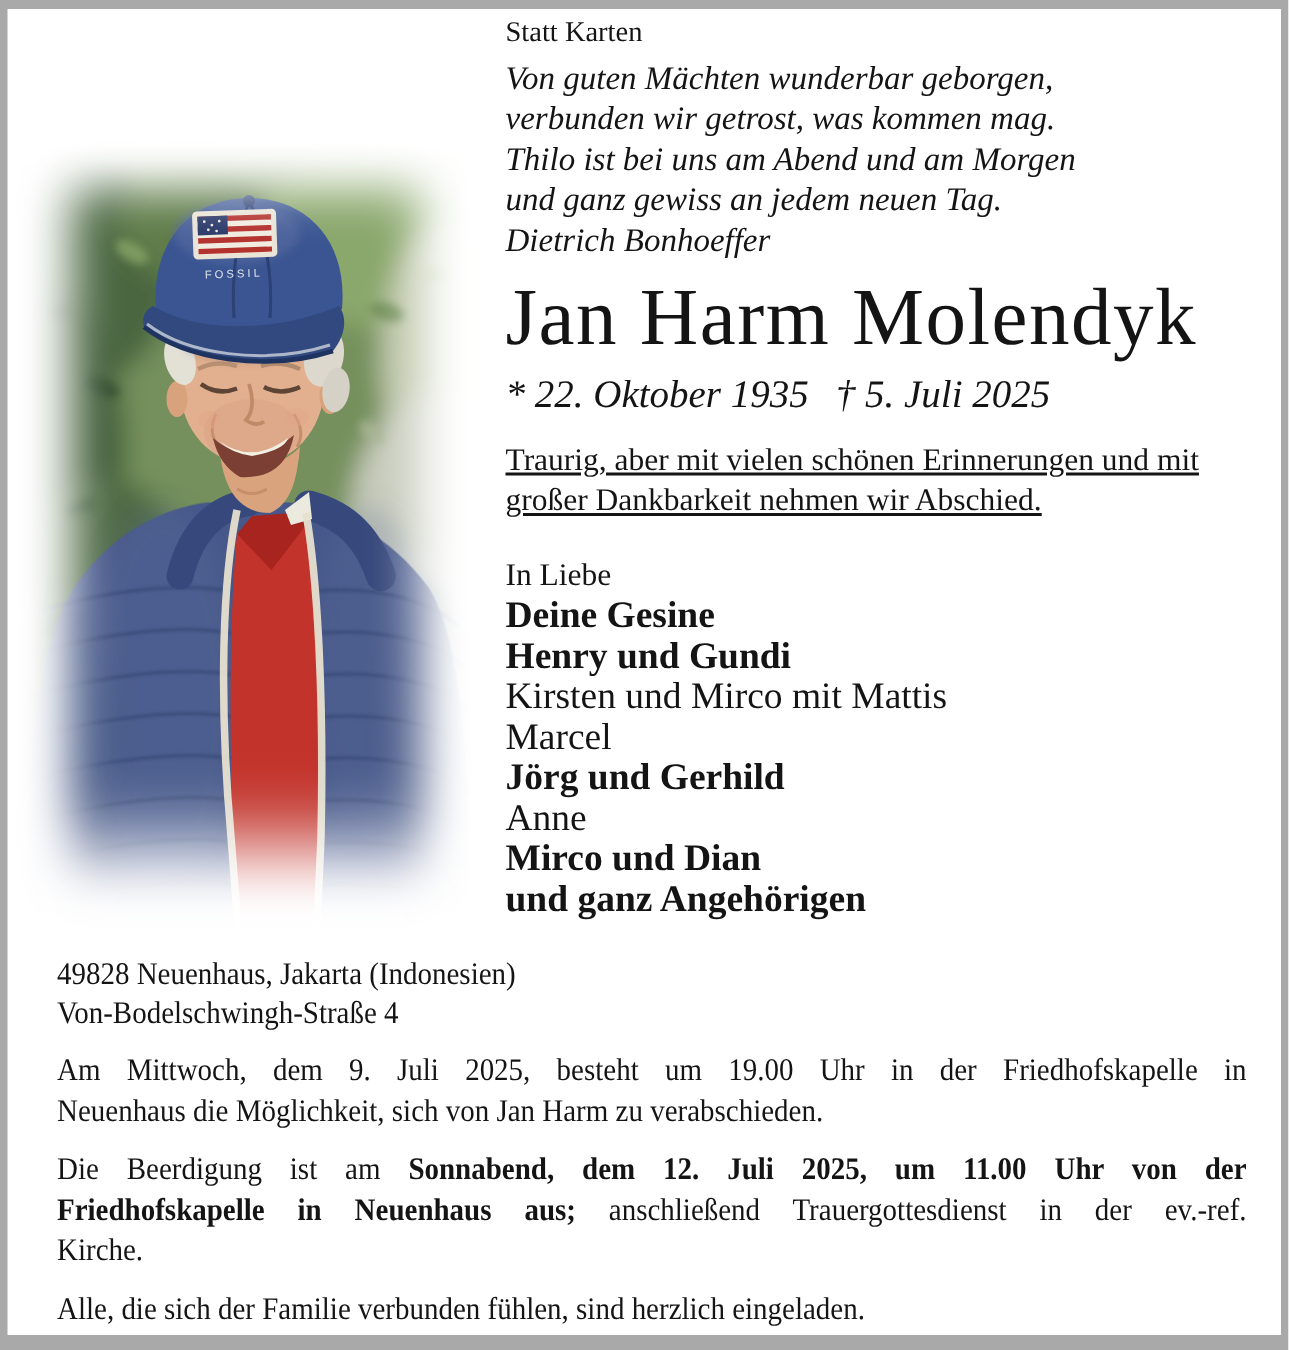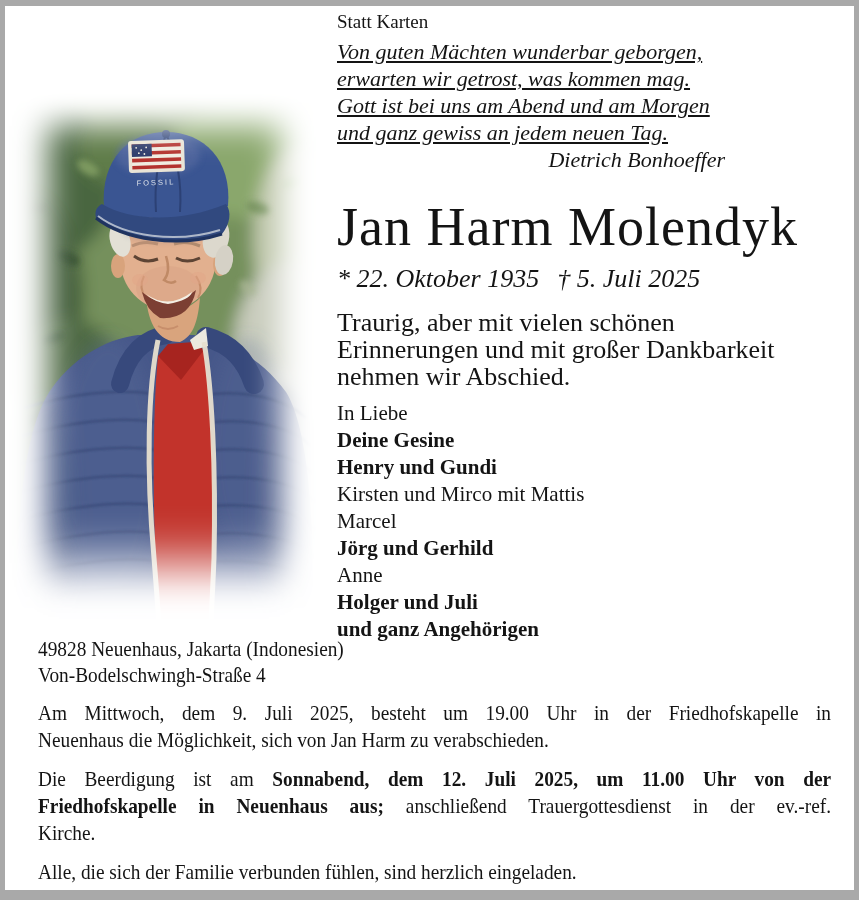--- a/index.html
+++ b/index.html
@@ -13,31 +13,31 @@
   }
   .inner { position:relative; width:849px; height:884px; background:#ffffff; overflow:hidden; }
 
   
   .photo { position:absolute; left:3px; top:82px; width:312px; height:560px; }
 
   
   .right-col { position:absolute; left:332px; top:4px; width:470px; }
   .pre-header { font-size:19px; line-height:24px; }
   .poem { width:388px; font-style:italic; font-size:22px; line-height:27px; margin-top:4px; }
-  .poem-line { white-space:nowrap;text-decoration:underline; }
-  .poem-attribution { text-align:right; }
+  .poem-line { white-space:nowrap; }
+  .poem-attribution { }
   .name {
     font-size:54px; line-height:60px; font-weight:normal;
-    letter-spacing:1px; white-space:nowrap; margin:24px 0 0 0;
+    letter-spacing:1px; white-space:nowrap; margin:8px 0 0 0;
   }
   .dates { font-size:26px; line-height:32px; margin-top:6px; white-space:nowrap;font-style:italic; }
   .death { margin-left:18px; }
-  .intro { font-size:26px; line-height:27px; margin:14px 0 0 0; width:475px; }
-  .in-liebe { font-size:21px; line-height:27px; margin-top:10px; }
-  .family { font-size:21px; line-height:27px; }
+  .intro { font-size:21px; line-height:27px; margin:14px 0 0 0; width:475px;text-decoration:underline; }
+  .in-liebe { font-size:21px; line-height:27px; margin-top:23px; }
+  .family { font-size:25px; line-height:27px; }
   .bold { font-weight:bold; }
 
   
   .bottom {
     position:absolute; left:33px; top:630px; width:862px;
     transform:scaleX(0.92); transform-origin:0 0;
     font-size:21px; line-height:27px;
   }
   .address { line-height:26px; }
   .para { margin-top:12px; }
@@ -214,22 +214,22 @@
           </g>
         </g>
       </svg>
     </div>
 
     <div class="right-col">
       <div class="pre-header">Statt Karten</div>
 
       <div class="poem">
         <div class="poem-line">Von guten Mächten wunderbar geborgen,</div>
-        <div class="poem-line">erwarten wir getrost, was kommen mag.</div>
-        <div class="poem-line">Gott ist bei uns am Abend und am Morgen</div>
+        <div class="poem-line">verbunden wir getrost, was kommen mag.</div>
+        <div class="poem-line">Thilo ist bei uns am Abend und am Morgen</div>
         <div class="poem-line">und ganz gewiss an jedem neuen Tag.</div>
         <div class="poem-attribution">Dietrich Bonhoeffer</div>
       </div>
 
       <h1 class="name">Jan Harm Molendyk</h1>
 
       <div class="dates">
         <span>* 22. Oktober 1935</span><span class="death">† 5. Juli 2025</span>
       </div>
 
@@ -237,21 +237,21 @@
 
       <div class="in-liebe">In Liebe</div>
 
       <div class="family">
         <div class="bold">Deine Gesine</div>
         <div class="bold">Henry und Gundi</div>
         <div>Kirsten und Mirco mit Mattis</div>
         <div>Marcel</div>
         <div class="bold">Jörg und Gerhild</div>
         <div>Anne</div>
-        <div class="bold">Holger und Juli</div>
+        <div class="bold">Mirco und Dian</div>
         <div class="bold">und ganz Angehörigen</div>
       </div>
     </div>
 
     <div class="bottom">
       <div class="address">
         <div>49828 Neuenhaus, Jakarta (Indonesien)</div>
         <div>Von-Bodelschwingh-Straße 4</div>
       </div>
 

